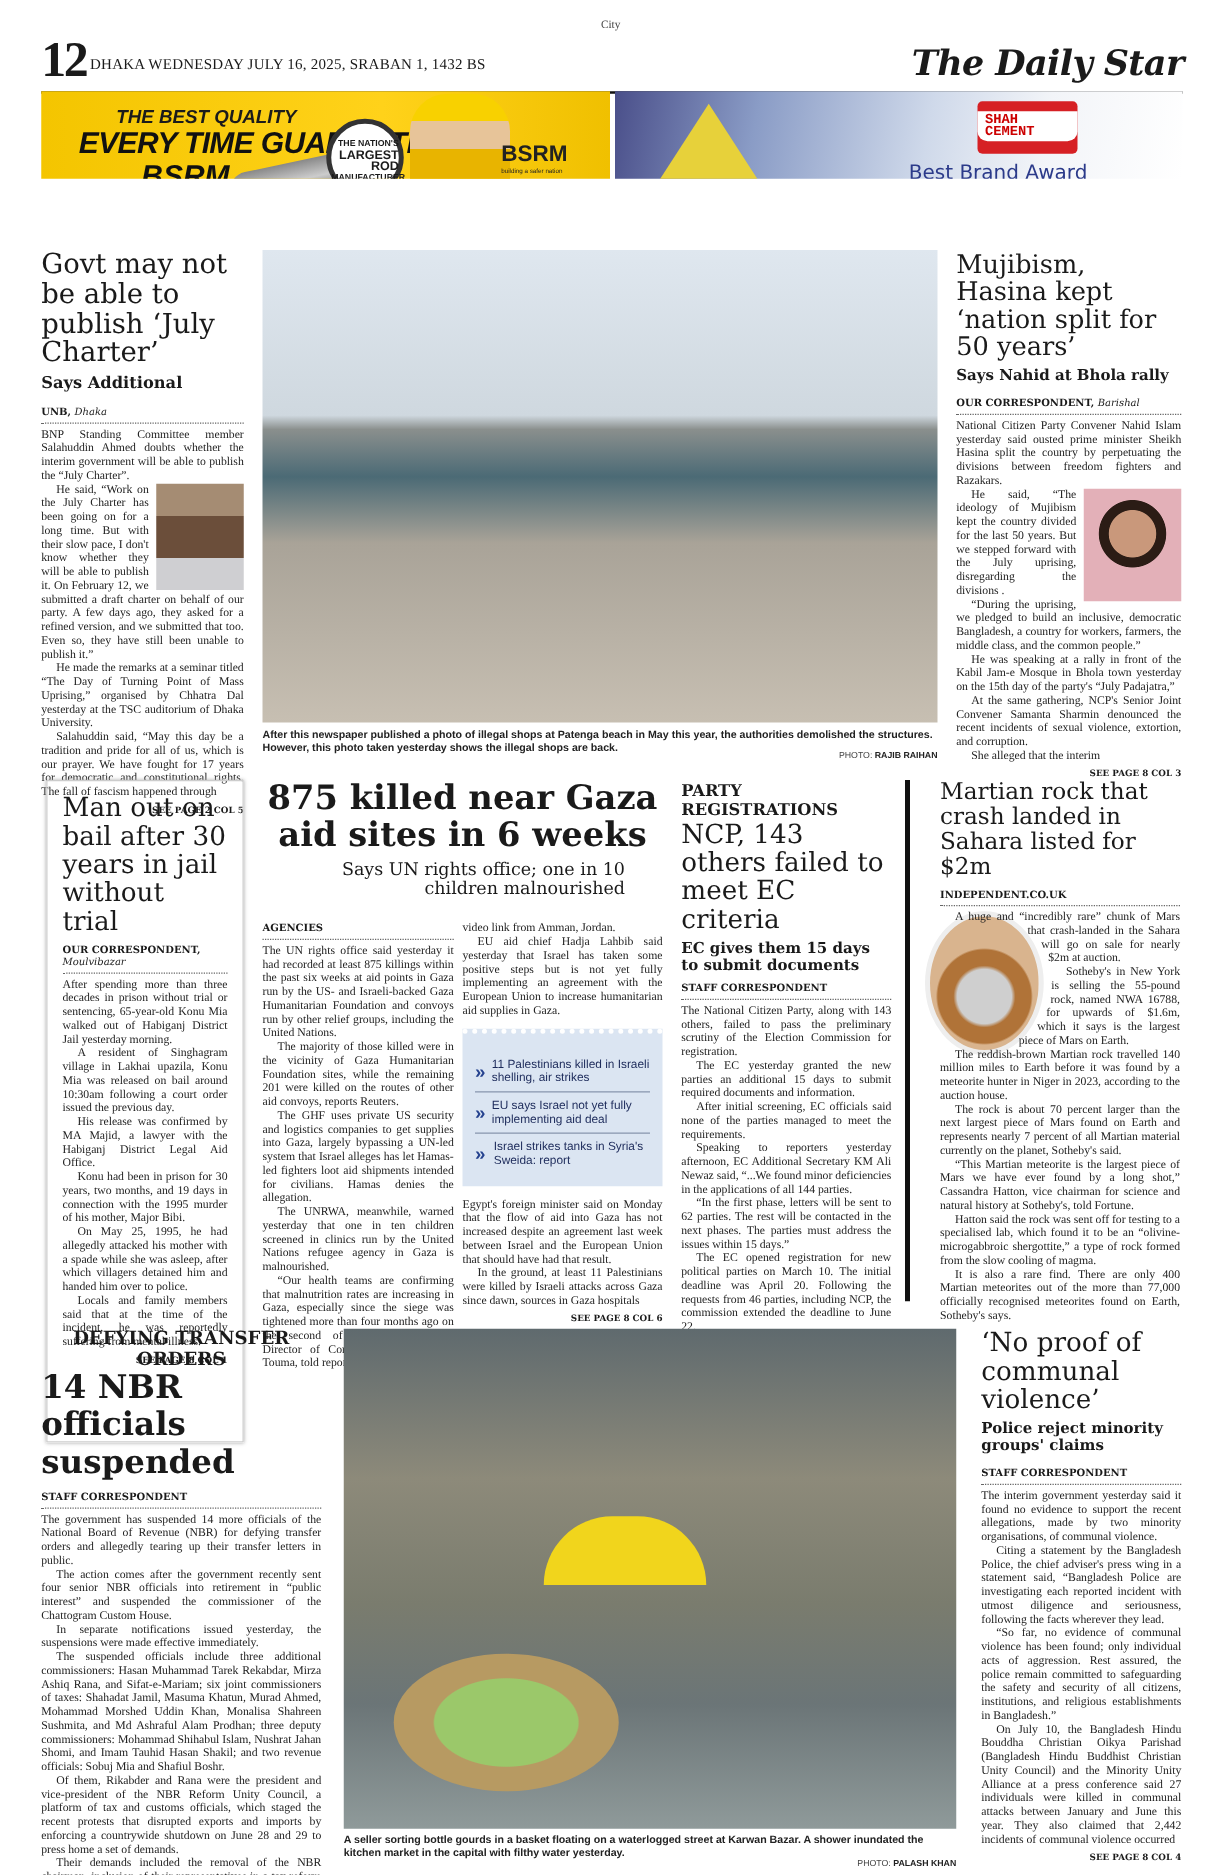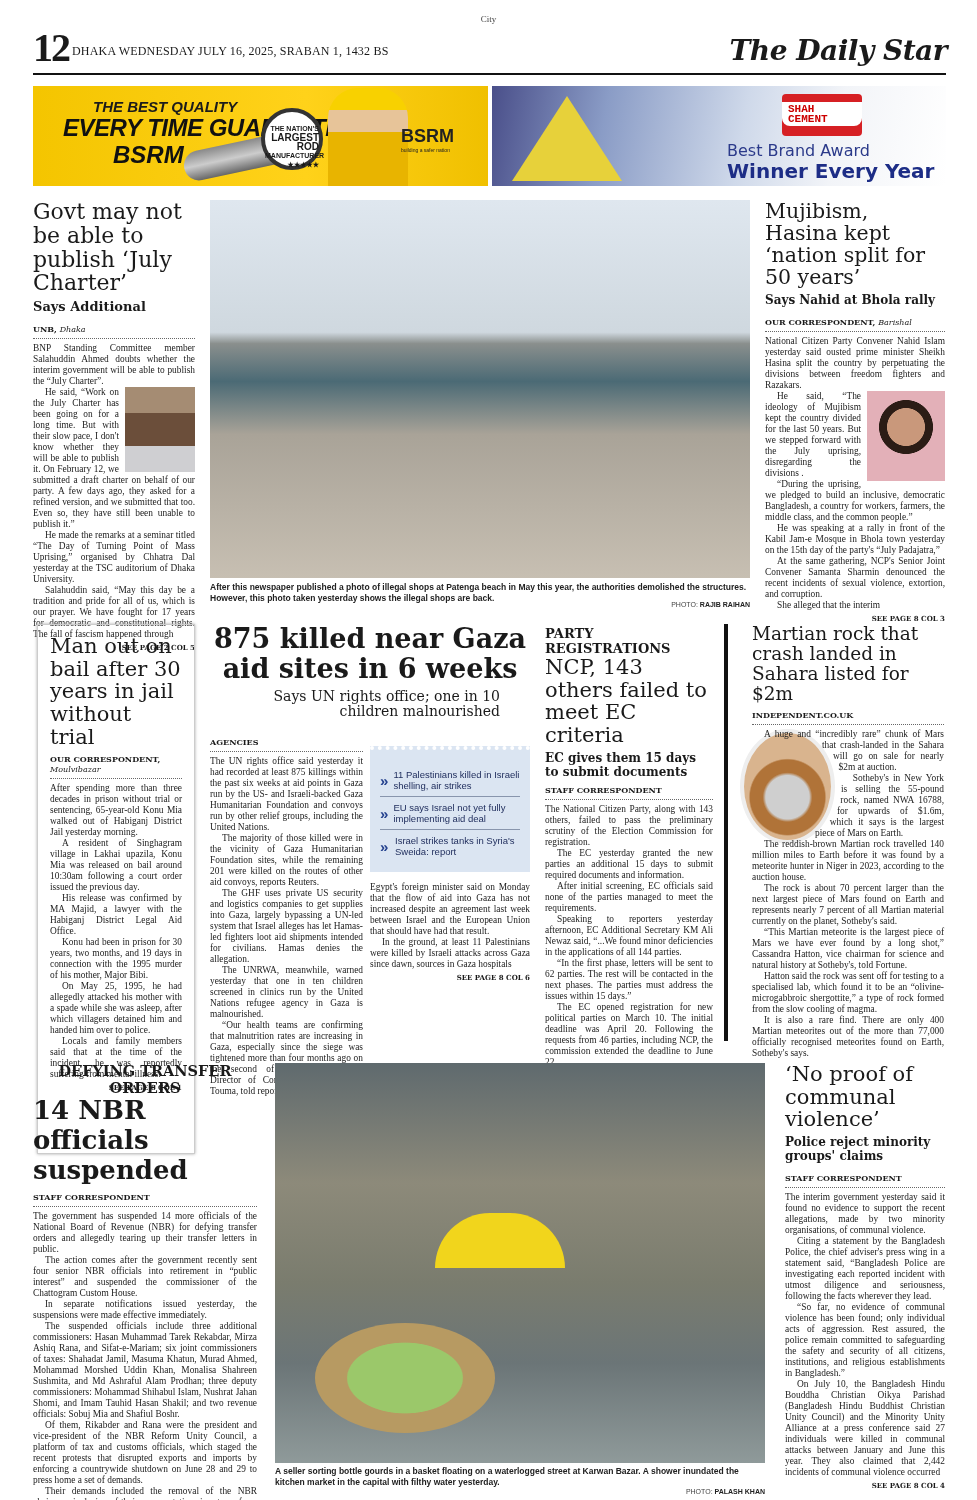--- a/index.html
+++ b/index.html
@@ -3,21 +3,21 @@
 <meta charset="utf-8">
 <style>
   *{box-sizing:border-box;margin:0;padding:0}
   body{width:977px;height:1500px;background:#fff;position:relative;overflow:hidden;font-family:"Liberation Serif",serif;color:#1a1a1a}
   .abs{position:absolute}
   .section{top:14px;left:0;width:977px;text-align:center;font-size:9px;color:#444}
   .pgnum{left:33px;top:28px;font-size:40px;font-weight:bold;line-height:40px;letter-spacing:-2px}
   .dateline{left:72px;top:44px;font-size:12px;letter-spacing:0.2px}
   .mast{right:30px;top:34px;font-size:28px;font-family:"DejaVu Serif",serif;font-weight:bold;font-style:italic;letter-spacing:-0.5px}
   .rule{left:33px;top:73px;width:913px;height:2px;background:#111}
-  .ad{top:86px;height:100px;overflow:hidden}
+  .ad{top:73px;height:70px;overflow:hidden}
   .ad1{left:33px;width:455px;background:linear-gradient(90deg,#f4c500,#ffd21a 60%,#f0c000)}
   .ad2{left:492px;width:454px;background:linear-gradient(100deg,#4a4f8a 0%,#8a9cc6 25%,#cfd9ea 55%,#f2f4f8 75%,#fff 100%)}
   .ad1 .l1{left:60px;top:12px;font-family:"Liberation Sans",sans-serif;font-weight:bold;font-style:italic;font-size:15px;color:#1b1b1b}
   .ad1 .l2{left:30px;top:28px;font-family:"Liberation Sans",sans-serif;font-weight:bold;font-style:italic;font-size:24px;color:#111;letter-spacing:-0.5px}
   .ad1 .l3{left:80px;top:55px;font-family:"Liberation Sans",sans-serif;font-weight:bold;font-style:italic;font-size:24px;color:#111}
   .rods{left:150px;top:55px;width:120px;height:30px;background:linear-gradient(#888,#ccc,#666);border-radius:15px;transform:rotate(-12deg)}
   .badge{left:228px;top:22px;width:62px;height:62px;border-radius:50%;background:#fff;border:4px solid #333;text-align:right;font-family:"Liberation Sans",sans-serif;font-size:7px;font-weight:bold;padding-top:12px;line-height:9px}
   .badge b{font-size:10px;display:block}
   .worker{left:295px;top:2px;width:80px;height:98px;background:linear-gradient(#f8d100 0,#f8d100 22%,#e7c499 22%,#e7c499 45%,#e8b400 45%);border-radius:30px 30px 0 0}
   .bsrm{left:368px;top:40px;font-family:"Liberation Sans",sans-serif;font-weight:bold;font-size:18px;color:#222}
@@ -138,20 +138,24 @@
   <div class="by">AGENCIES</div>
   <div class="body">
     <p>The UN rights office said yesterday it had recorded at least 875 killings within the past six weeks at aid points in Gaza run by the US- and Israeli-backed Gaza Humanitarian Foundation and convoys run by other relief groups, including the United Nations.</p>
     <p>The majority of those killed were in the vicinity of Gaza Humanitarian Foundation sites, while the remaining 201 were killed on the routes of other aid convoys, reports Reuters.</p>
     <p>The GHF uses private US security and logistics companies to get supplies into Gaza, largely bypassing a UN-led system that Israel alleges has let Hamas-led fighters loot aid shipments intended for civilians. Hamas denies the allegation.</p>
     <p>The UNRWA, meanwhile, warned yesterday that one in ten children screened in clinics run by the United Nations refugee agency in Gaza is malnourished.</p>
     <p>“Our health teams are confirming that malnutrition rates are increasing in Gaza, especially since the siege was tightened more than four months ago on the second of March,” UNRWA's Director of Communications, Juliette Touma, told reporters in Geneva via a</p>
   </div>
 </div>
 <div class="abs" style="left:370px;top:738px;width:160px">
+  <div class="body">
+    <p style="text-indent:0">video link from Amman, Jordan.</p>
+    <p>EU aid chief Hadja Lahbib said yesterday that Israel has taken some positive steps but is not yet fully implementing an agreement with the European Union to increase humanitarian aid supplies in Gaza.</p>
+  </div>
   <div class="factbox">
     <div class="fact">
         <span class="chev">»</span>
         <span>11 Palestinians killed in Israeli shelling, air strikes</span>
       </div>
     <div class="fact">
         <span class="chev">»</span>
         <span>EU says Israel not yet fully implementing aid deal</span>
       </div>
     <div class="fact">

